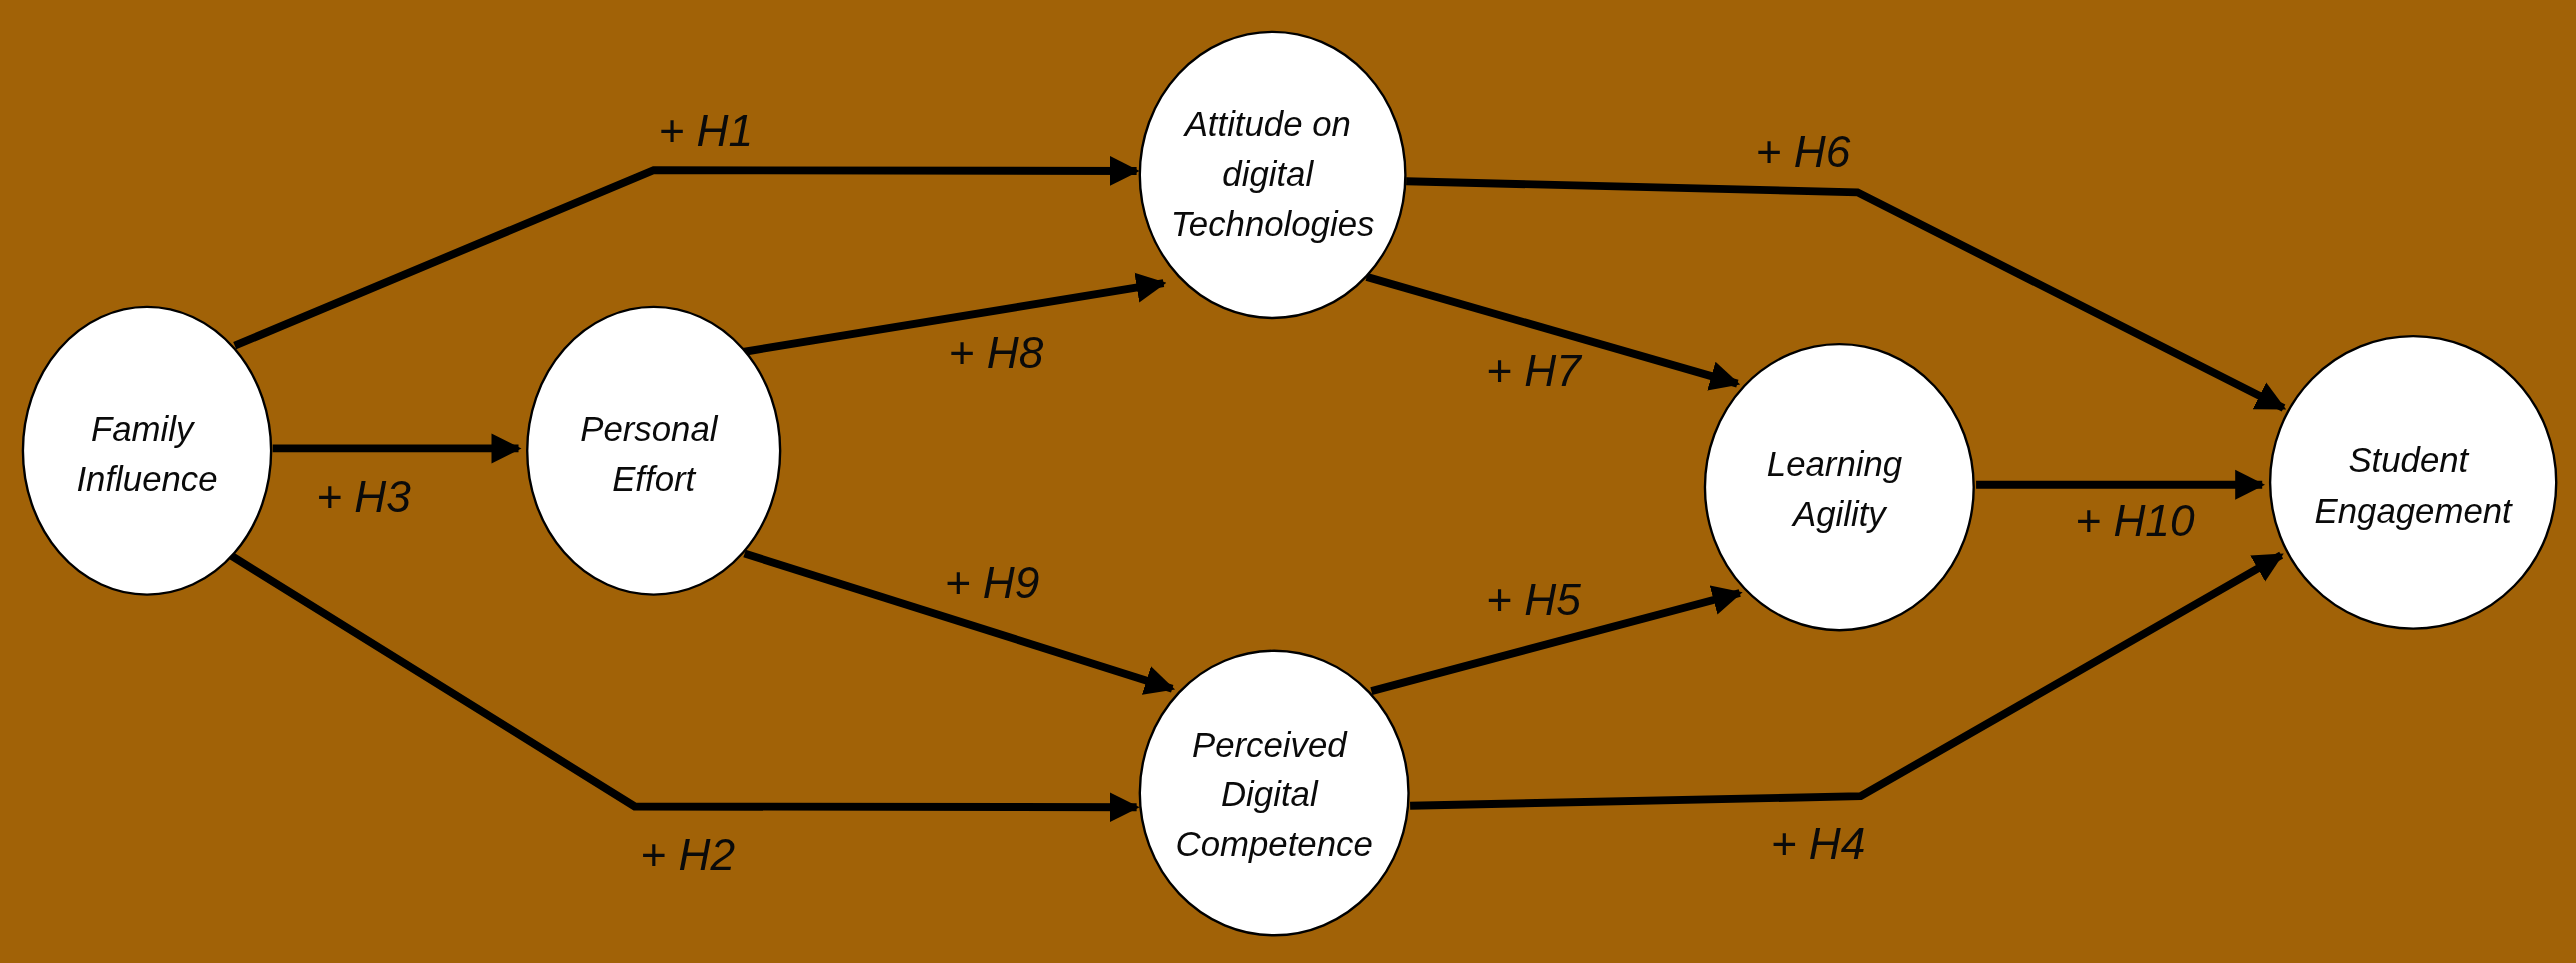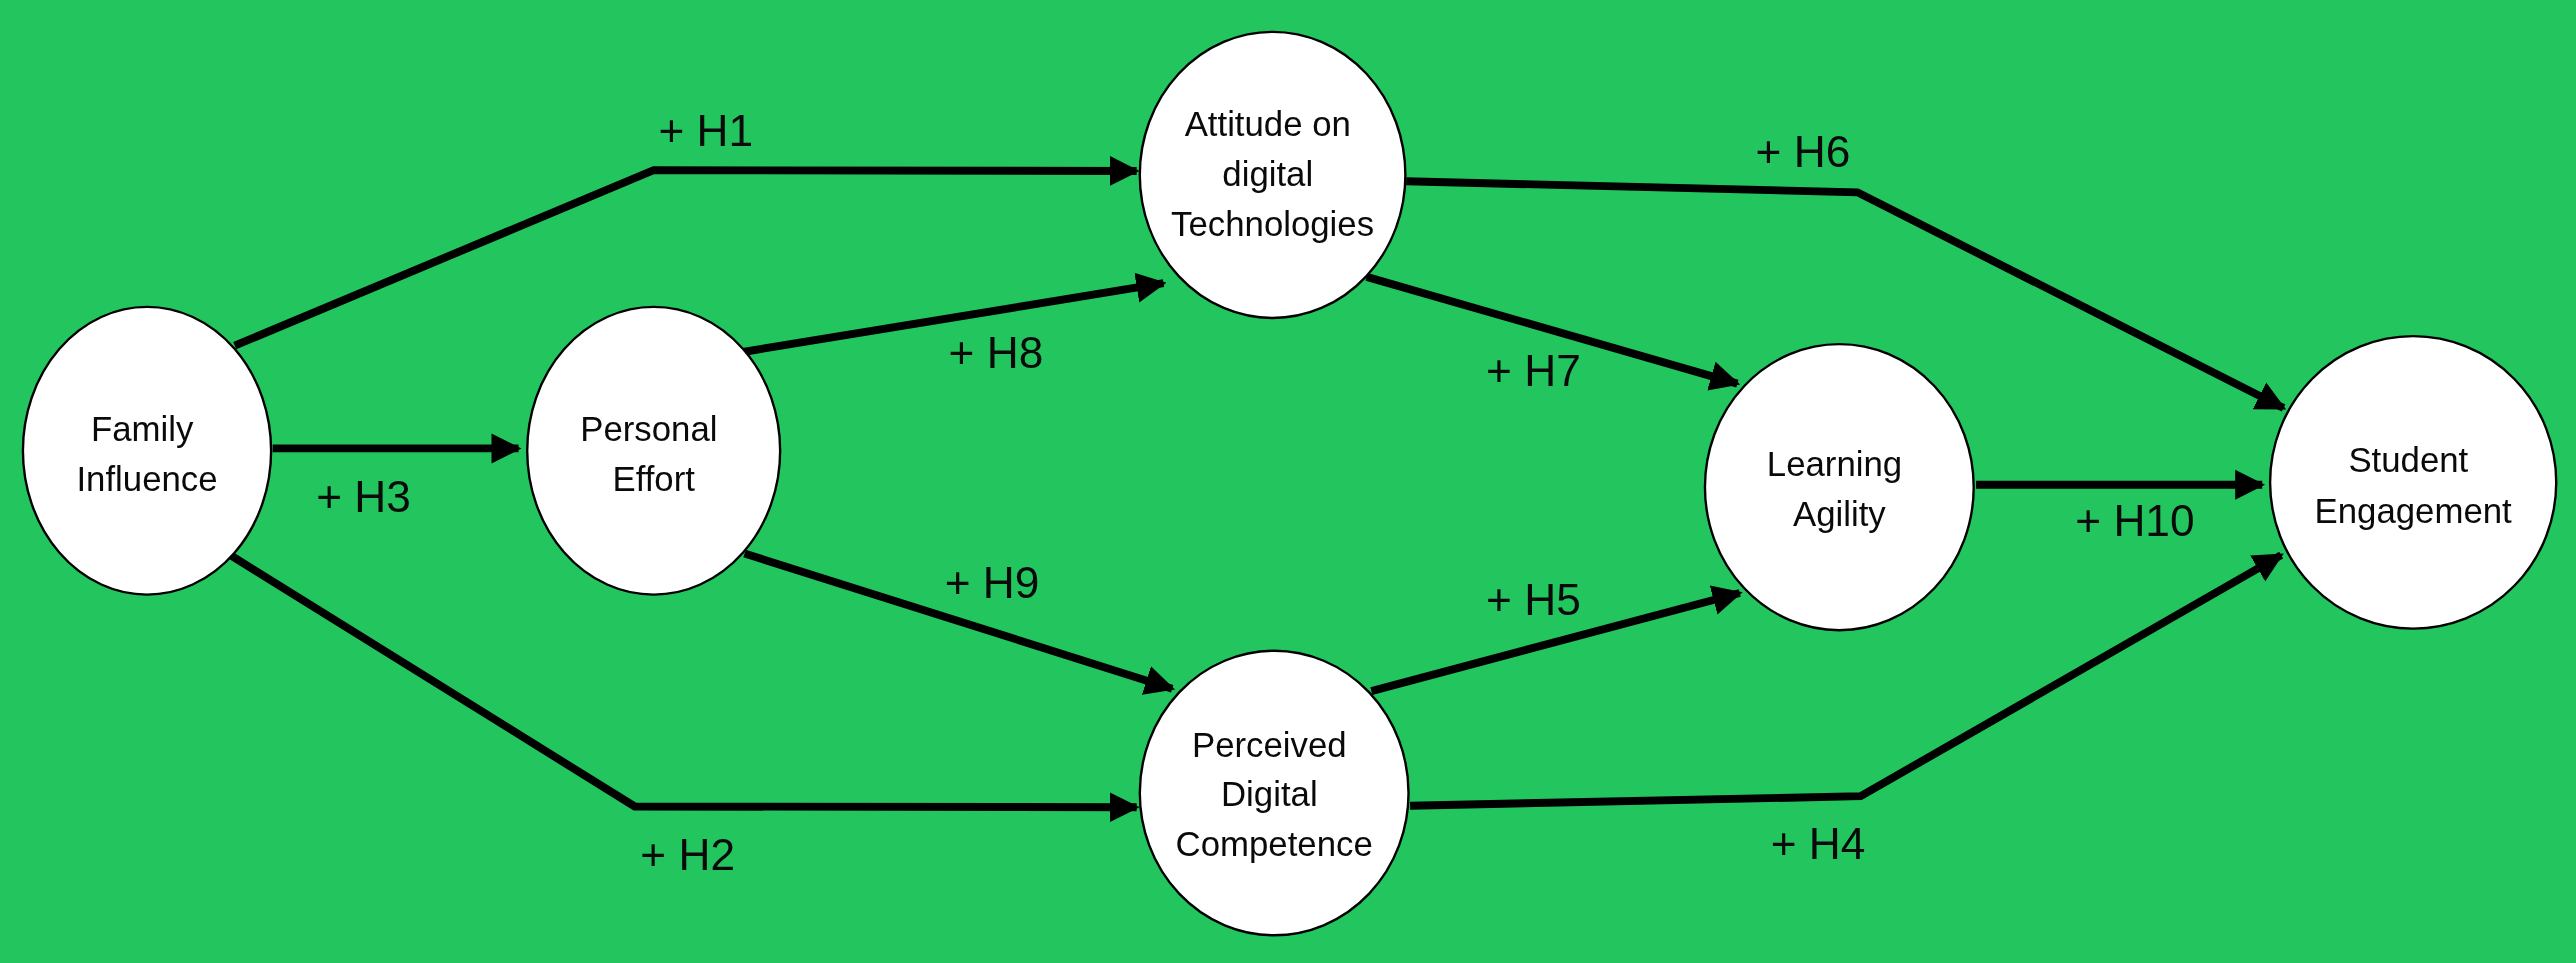--- a/index.html
+++ b/index.html
@@ -3,21 +3,22 @@
 <meta charset="utf-8">
 <style>
   html, body {
     margin: 0;
     padding: 0;
     background: #ffffff;
   }
   .diagram-wrap {
     width: 2576px;
     height: 964px;
-    background: #22c55e;
+    background: #a16207;
+    font-style: italic;
   }
   svg { display: block; }
   .node-shape {
     fill: #ffffff;
     stroke: #000000;
     stroke-width: 3;
   }
   .edge-line {
     fill: none;
     stroke: #000000;

